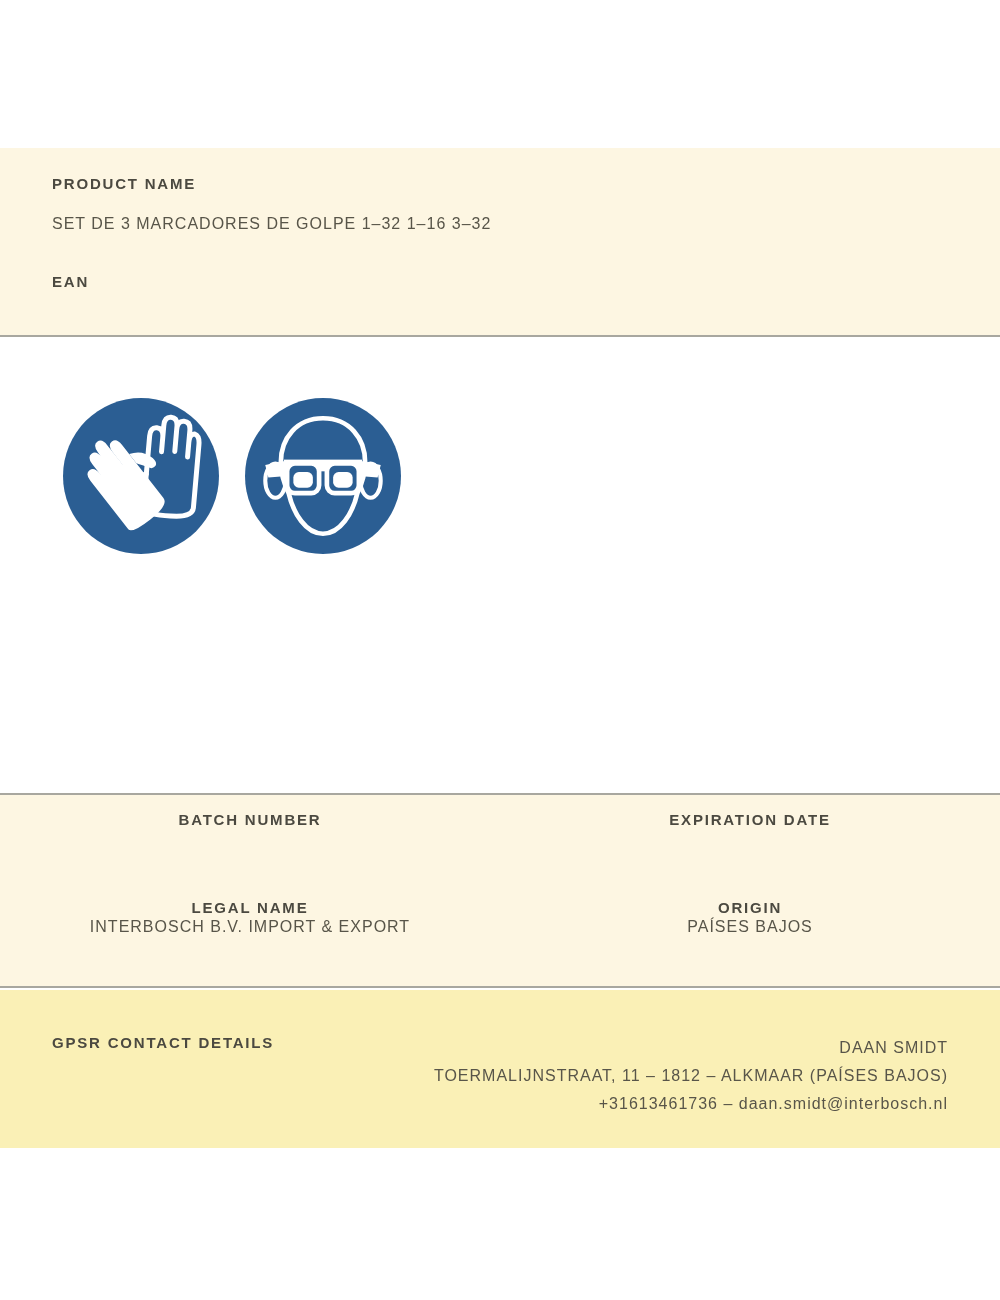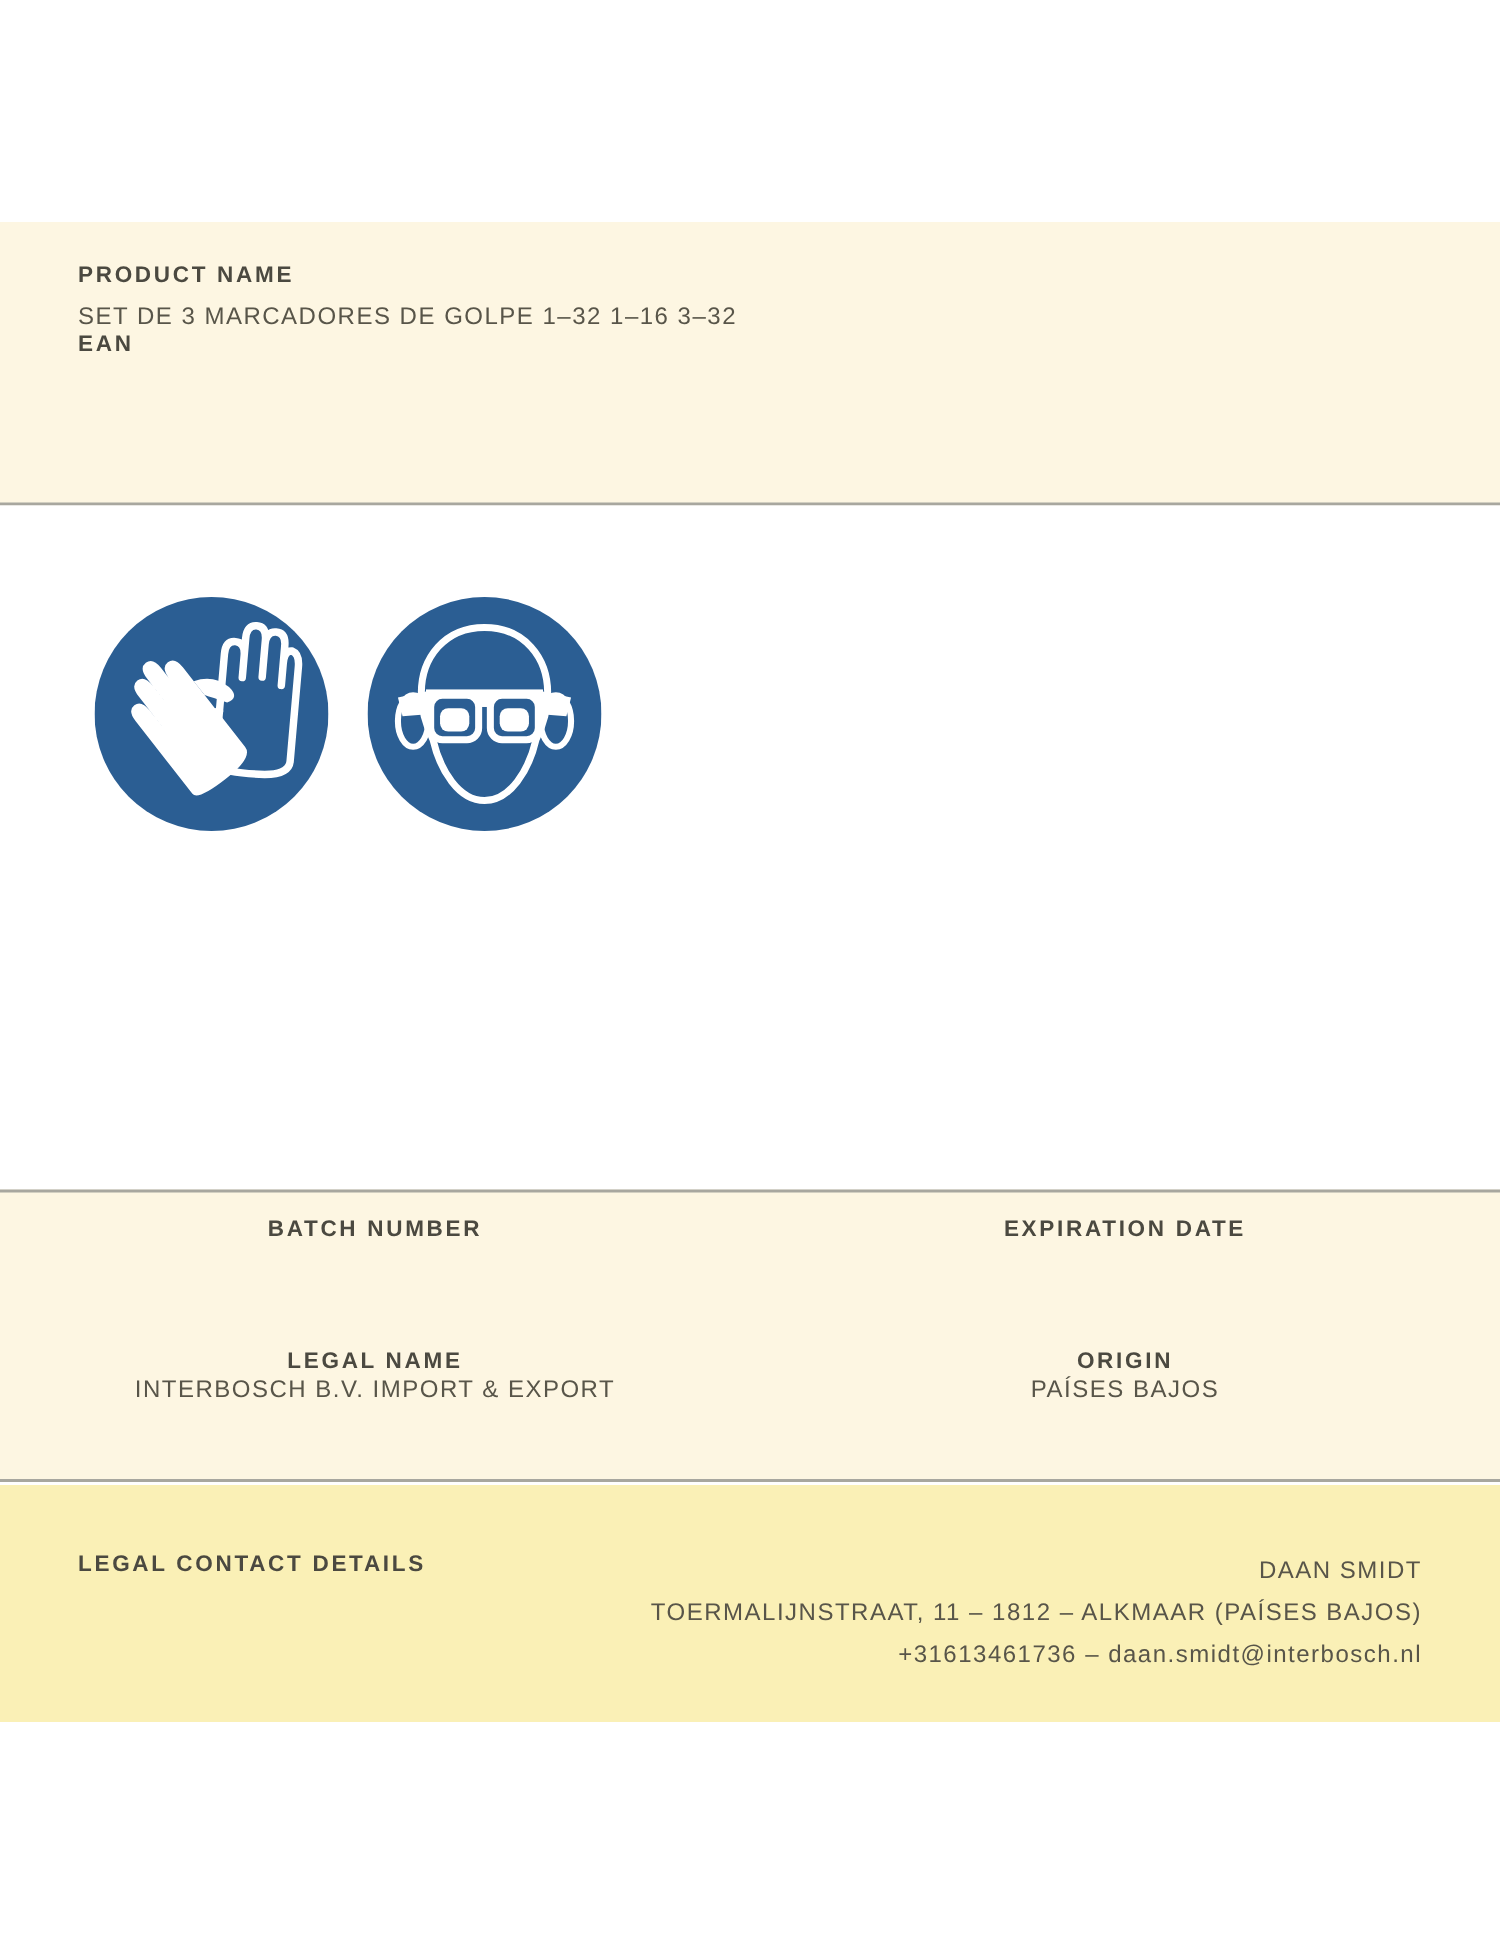--- a/index.html
+++ b/index.html
@@ -18,23 +18,23 @@
     border-bottom:2px solid #a8a79f;
     padding:27px 52px 12px 52px;
   }
   .field-label {
     font-size:15px; font-weight:bold; letter-spacing:1.8px;
     color:#4b4940;
   }
   .field-value {
     font-size:16px; letter-spacing:1px;
     color:#585549;
-    margin-top:11px;
+    margin-top:23px;
   }
-  .field-gap { }
+  .field-gap { margin-top:40px; }
   
   .sec-icons {
     position:absolute; top:337px; left:0; width:100%; height:456px;
     background:#ffffff;
   }
   .icons-row {
     position:absolute; top:61px; left:63px;
     display:flex; gap:26px;
   }
   .picto { width:156px; height:156px; display:block; }
@@ -136,21 +136,21 @@
     </div>
     <div class="batch-col">
       <div class="field-label">EXPIRATION DATE</div>
       <div class="value-slot"></div>
       <div class="field-label">ORIGIN</div>
       <div class="field-value center-value">PAÍSES BAJOS</div>
     </div>
   </section>
 
   <section class="sec-footer">
-    <div class="field-label">LEGAL CONTACT DETAILS</div>
+    <div class="field-label">GPSR CONTACT DETAILS</div>
     <div class="contact-block">
       <div>DAAN SMIDT</div>
       <div>TOERMALIJNSTRAAT, 11 – 1812 – ALKMAAR (PAÍSES BAJOS)</div>
       <div>+31613461736 – daan.smidt@interbosch.nl</div>
     </div>
   </section>
 
 </div>
 
 </body></html>

